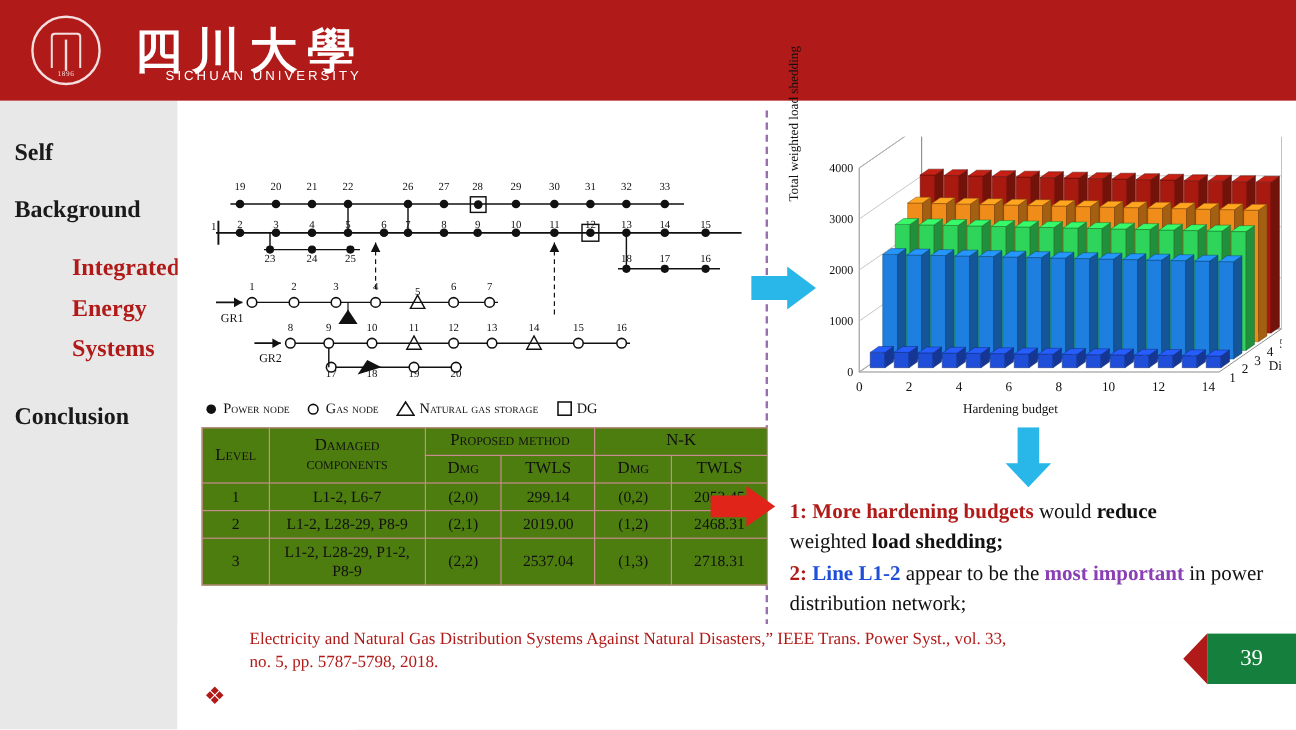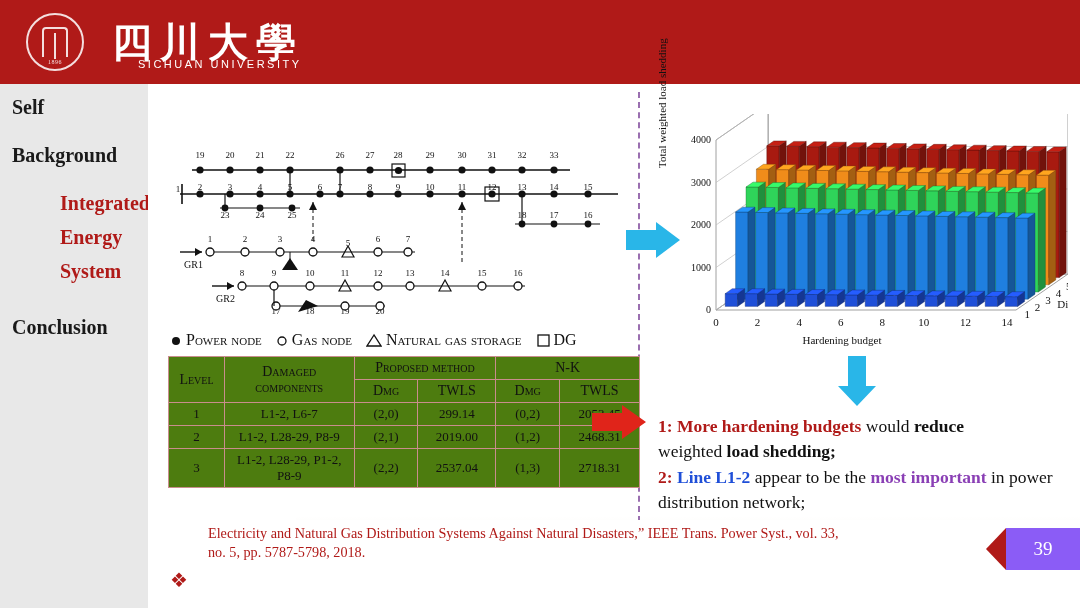--- a/index.html
+++ b/index.html
@@ -78,21 +78,21 @@
     position:absolute; left:490px; top:8px; width:0; height:430px;
     border-left:2px dashed #9a6fb0;
   }
 
   
   .netbox {
     position:absolute; left:22px; top:62px; width:460px; height:200px;
   }
   .legend {
     position:absolute; left:22px; top:244px; width:470px; height:24px;
-    font-size:16px; color:#111; display:flex; align-items:center; gap:14px;
+    font-size:12px; color:#111; display:flex; align-items:center; gap:14px;
     font-variant:small-caps;
   }
   .legend span.lbl { margin-left:4px; }
 
   
   .tbl-wrap {
     position:absolute; left:20px; top:272px; width:472px;
   }
   table.results {
     border-collapse:collapse; width:472px; background:#4d7c0f;
@@ -138,21 +138,21 @@
   .ref {
     position:absolute; left:60px; top:4px; width:840px;
     color:#b01a18; font-size:14.2px; line-height:1.34;
   }
   .ref-icon {
     position:absolute; left:22px; top:48px; width:24px; height:24px;
     color:#b01a18; font-size:20px;
   }
   .pagebadge {
     position:absolute; right:0; bottom:38px; width:74px; height:42px;
-    background:#8b5cf6; color:#fff; font-size:19px;
+    background:#15803d; color:#fff; font-size:19px;
     display:flex; align-items:center; justify-content:center;
   }
   .pagebadge:before{
     content:""; position:absolute; left:-20px; top:0;
     border-top:21px solid transparent; border-bottom:21px solid transparent;
     border-right:20px solid #b01a18;
   }
   .bg-watermark{
     position:absolute; left:148px; bottom:0; width:932px; height:92px;
     background:linear-gradient(to top, rgba(170,150,120,0.30), rgba(255,255,255,0));
@@ -167,27 +167,27 @@
     <div class="seal">
       <div class="inner"></div>
       <div class="yr">1896</div>
     </div>
     <div class="cn-name">四川大學</div>
   </div>
   <div class="en-name">SICHUAN UNIVERSITY</div>
 </div>
 
 <div class="sidebar">
-  <div class="nav-item" style="padding-top:10px;">Self</div>
+  <div class="nav-item" style="padding-top:30px;">Self</div>
   <div class="nav-spacer"></div>
   <div class="nav-item">Background</div>
   <div class="nav-spacer"></div>
   <div class="nav-item active">Integrated</div>
   <div class="nav-item active">Energy</div>
-  <div class="nav-item active">System</div>
+  <div class="nav-item active">Systems</div>
   <div class="nav-spacer"></div>
   <div class="nav-item" style="padding-top:14px;">Conclusion</div>
 </div>
 
 <div class="main">
 
 
   <div class="divider"></div>
 
   <div class="netbox">

